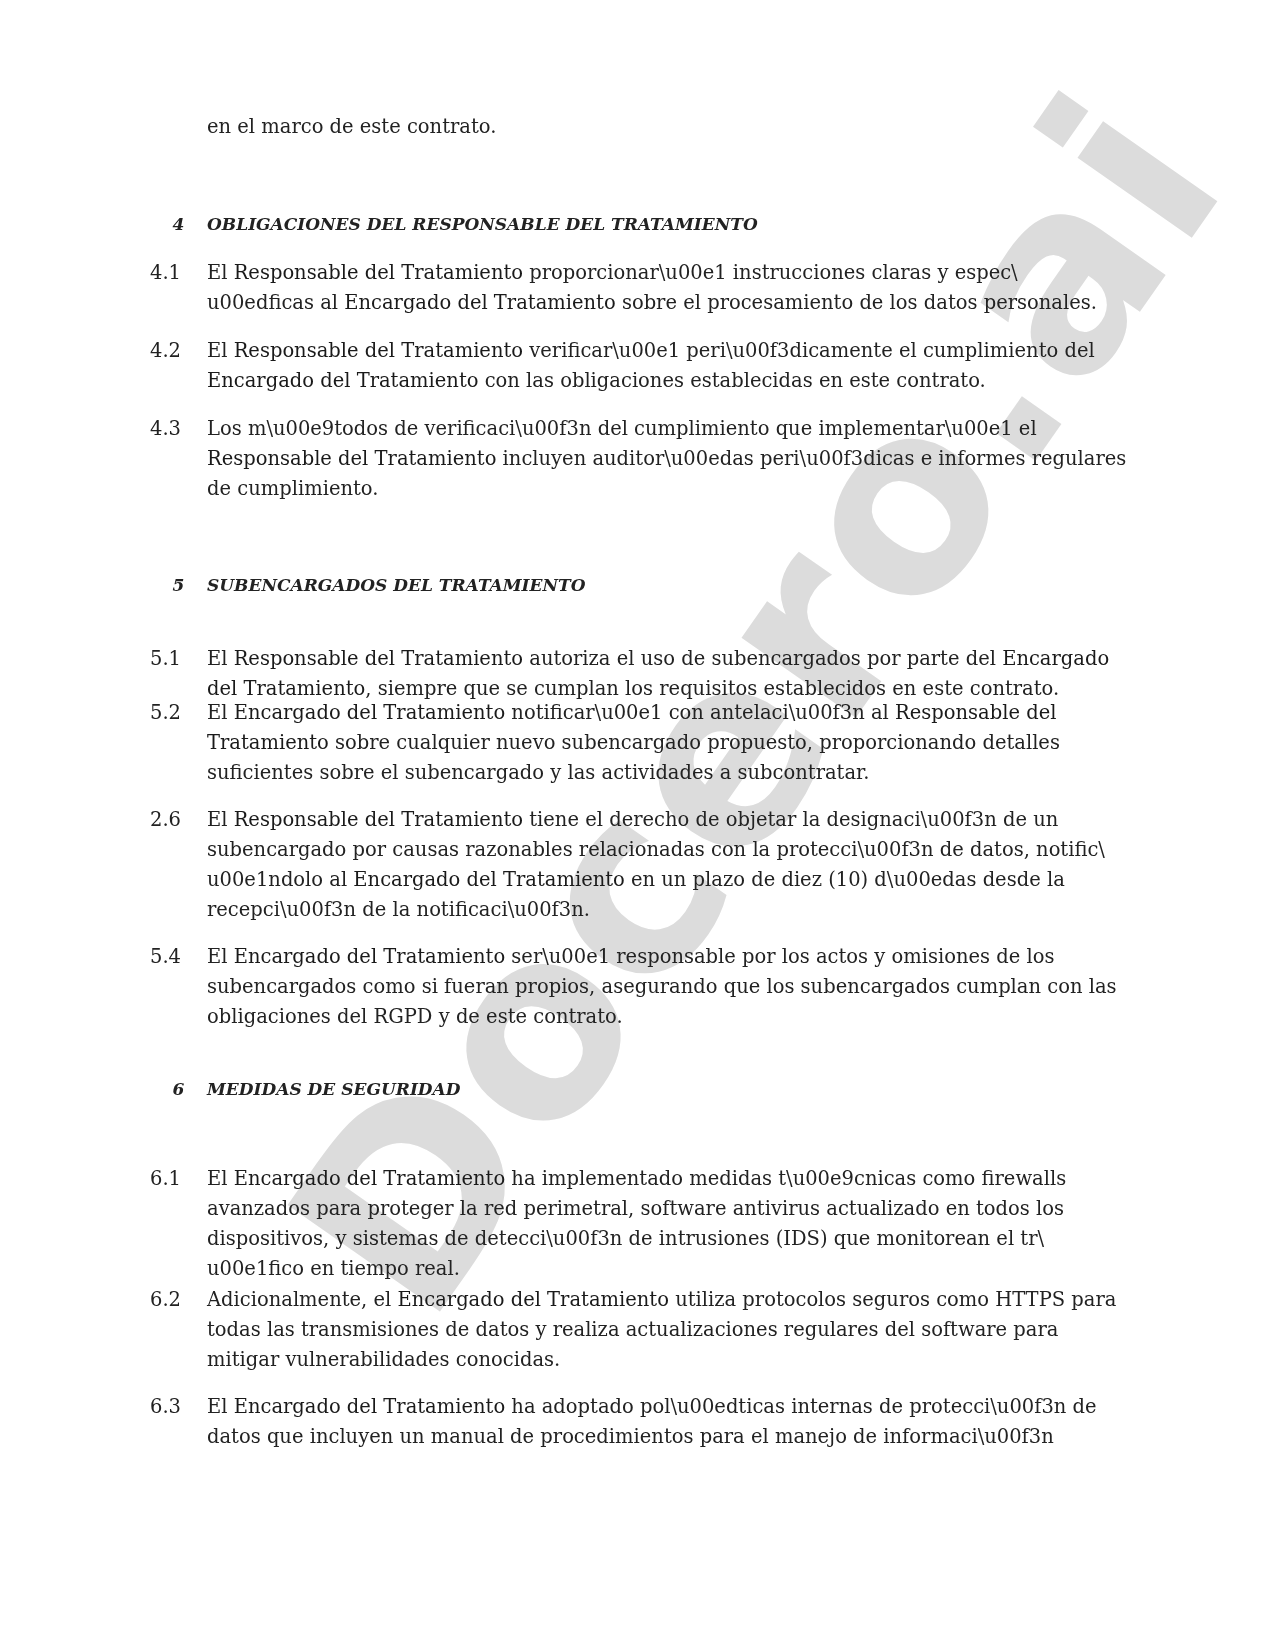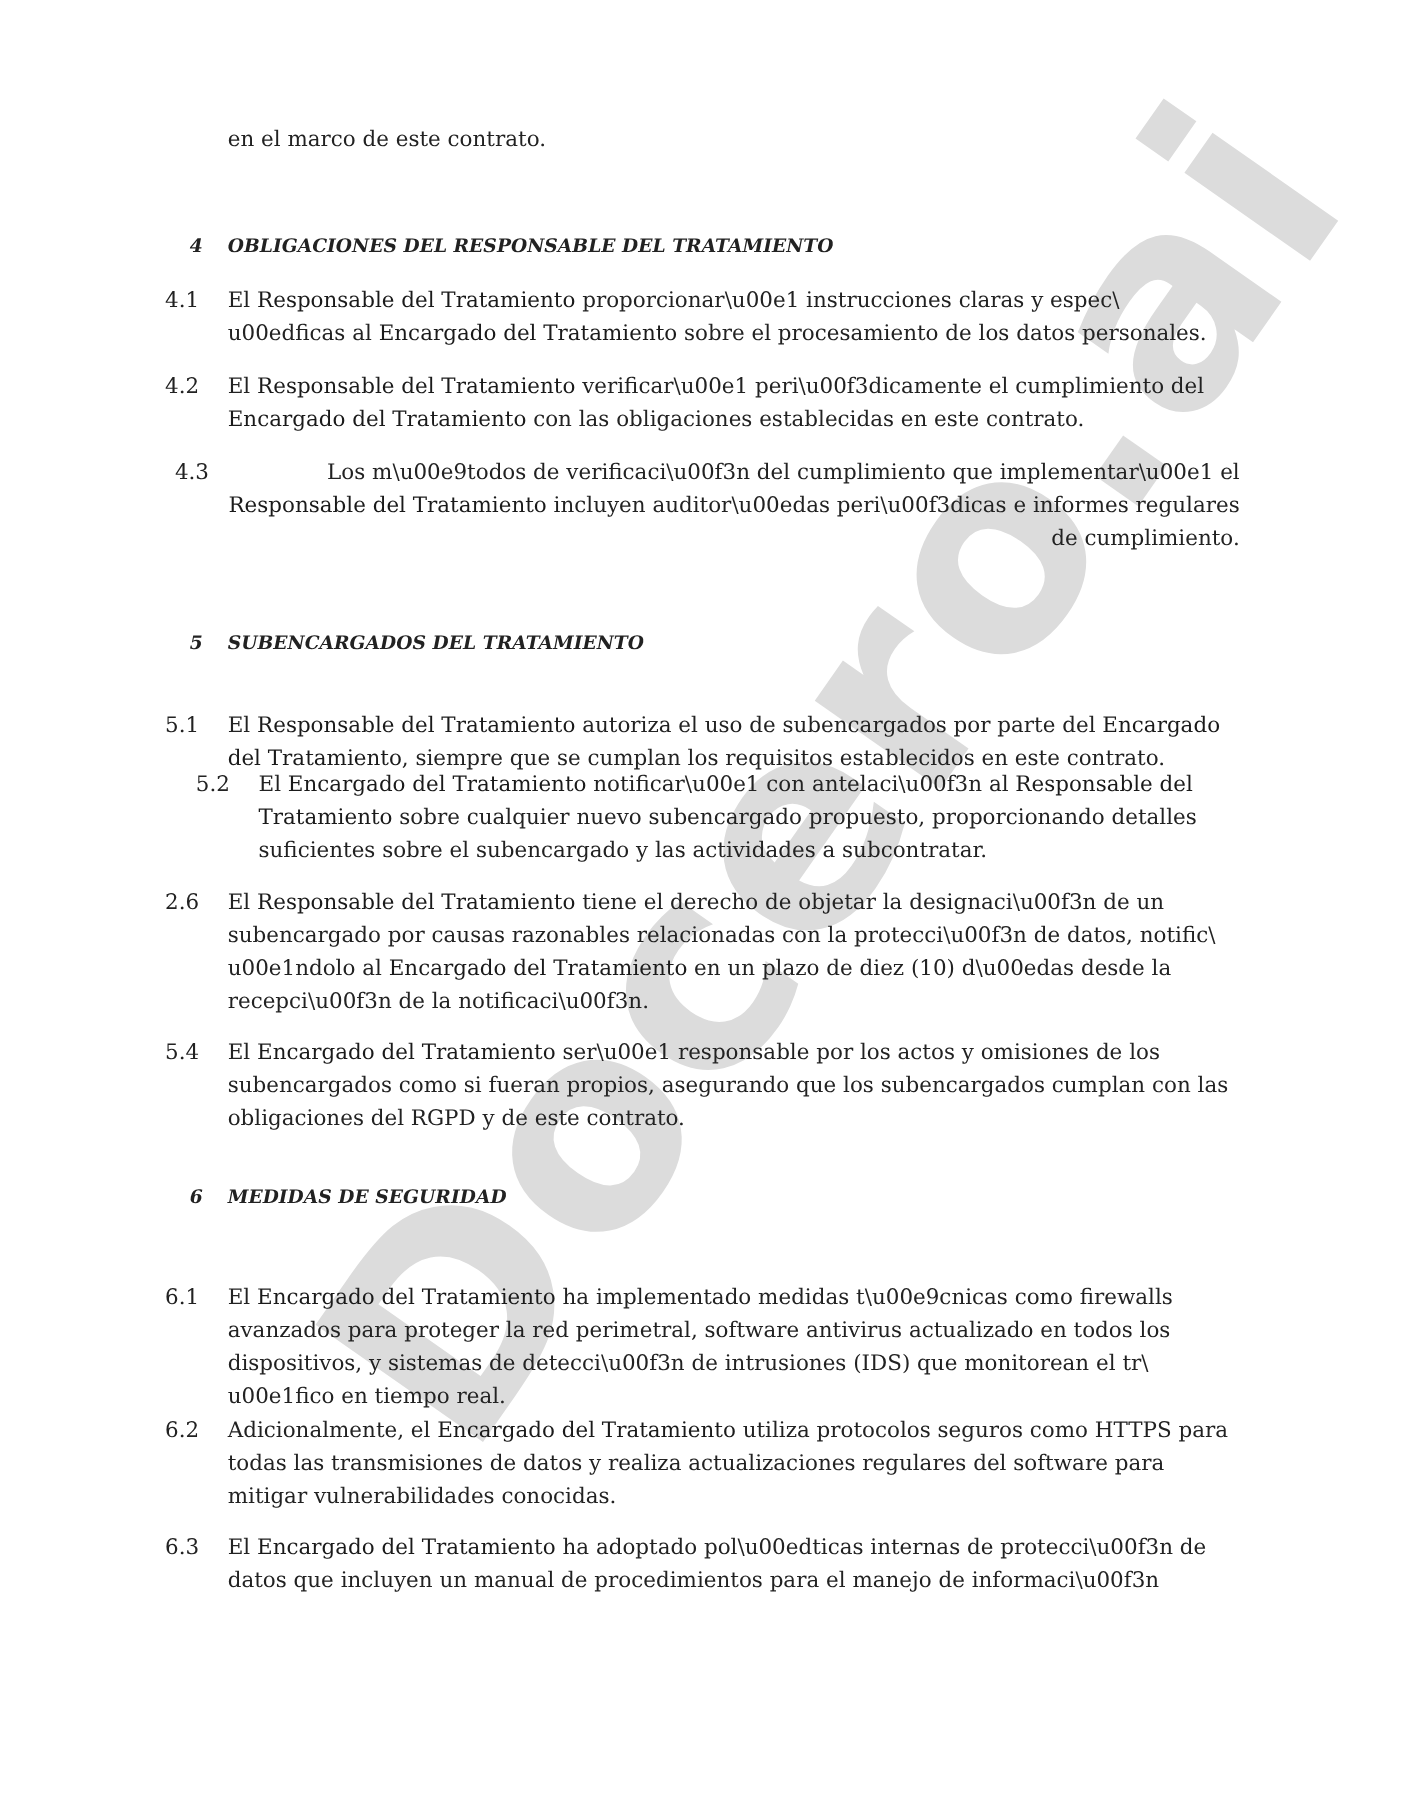--- a/index.html
+++ b/index.html
@@ -40,33 +40,33 @@
       <span class="num">4</span><span>OBLIGACIONES DEL RESPONSABLE DEL TRATAMIENTO</span>
     </div>
     <div class="clause" style="top:258px;">
       <span class="cnum">4.1</span>
       <span class="ctext"><span>El </span><b>Responsable del Tratamiento</b><span> proporcionar\u00e1 instrucciones claras y espec\ u00edficas al </span><b>Encargado del Tratamiento</b><span> sobre el procesamiento de los datos personales.</span></span>
     </div>
     <div class="clause" style="top:336px;">
       <span class="cnum">4.2</span>
       <span class="ctext"><span>El </span><b>Responsable del Tratamiento</b><span> verificar\u00e1 peri\u00f3dicamente el cumplimiento del </span><b>Encargado del Tratamiento</b><span> con las obligaciones establecidas en este contrato.</span></span>
     </div>
-    <div class="clause" style="top:414px;text-align:right;">
+    <div class="clause" style="top:414px;">
       <span class="cnum">4.3</span>
       <span class="ctext"><span>Los m\u00e9todos de verificaci\u00f3n del cumplimiento que implementar\u00e1 el </span><b>Responsable del Tratamiento</b><span> incluyen auditor\u00edas peri\u00f3dicas e informes regulares de cumplimiento.</span></span>
     </div>
 
     <div class="heading" style="top:570px;">
       <span class="num">5</span><span>SUBENCARGADOS DEL TRATAMIENTO</span>
     </div>
     <div class="clause" style="top:644px;">
       <span class="cnum">5.1</span>
       <span class="ctext"><span>El </span><b>Responsable del Tratamiento</b><span> autoriza el uso de subencargados por parte del </span><b>Encargado del Tratamiento</b><span>, siempre que se cumplan los requisitos establecidos en este contrato.</span></span>
     </div>
-    <div class="clause" style="top:698px;margin-left:28px;">
+    <div class="clause" style="top:698px;">
       <span class="cnum">5.2</span>
       <span class="ctext"><span>El </span><b>Encargado del Tratamiento</b><span> notificar\u00e1 con antelaci\u00f3n al </span><b>Responsable del Tratamiento</b><span> sobre cualquier nuevo subencargado propuesto, proporcionando detalles suficientes sobre el subencargado y las actividades a subcontratar.</span></span>
     </div>
     <div class="clause" style="top:805px;">
       <span class="cnum">2.6</span>
       <span class="ctext"><span>El </span><b>Responsable del Tratamiento</b><span> tiene el derecho de objetar la designaci\u00f3n de un subencargado por causas razonables relacionadas con la protecci\u00f3n de datos, notific\ u00e1ndolo al </span><b>Encargado del Tratamiento</b><span> en un plazo de diez (10) d\u00edas desde la recepci\u00f3n de la notificaci\u00f3n.</span></span>
     </div>
     <div class="clause" style="top:942px;">
       <span class="cnum">5.4</span>
       <span class="ctext"><span>El </span><b>Encargado del Tratamiento</b><span> ser\u00e1 responsable por los actos y omisiones de los subencargados como si fueran propios, asegurando que los subencargados cumplan con las obligaciones del RGPD y de este contrato.</span></span>

